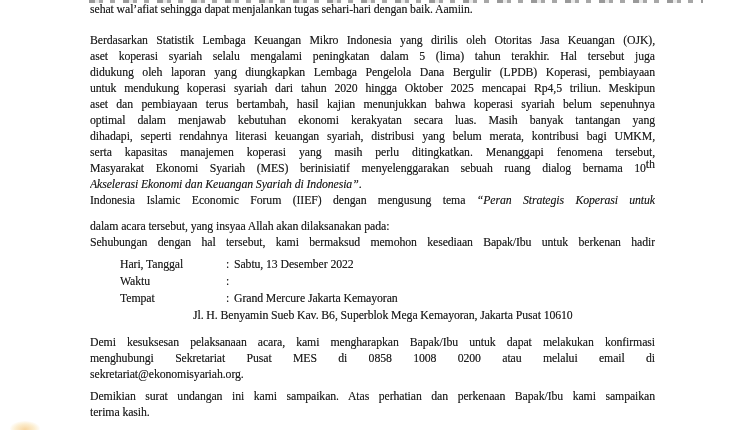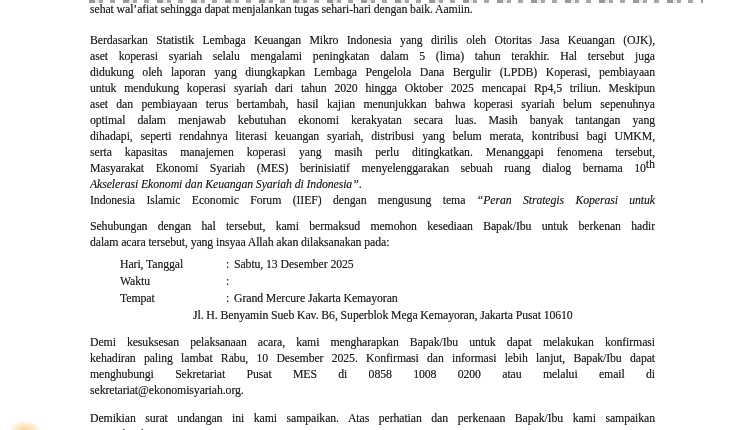--- a/index.html
+++ b/index.html
@@ -50,21 +50,21 @@
     text-align-last: justify;
   }
   .run-b { font-weight: normal; }
   .run-i { font-style: italic; }
   sup.run-sup { font-size: 12px; line-height: 0; vertical-align: 4px; }
 
   [data-name="paragraph-prayer"]        { margin-bottom: 15px; }
   [data-name="paragraph-background"]    { margin-bottom: 10px; }
   [data-name="paragraph-invitation"]    { margin-bottom: 6px;  }
   [data-name="block-event-details"]     { margin: 0 0 10px 30px; }
-  [data-name="paragraph-confirmation"]  { margin-bottom: 12px;  }
+  [data-name="paragraph-confirmation"]  { margin-bottom: 6px;  }
   [data-name="paragraph-closing"]       { margin-bottom: 0;    }
 
   .drow { display: flex; font-size: 11.8px; line-height: 17px; max-height: 17px;
           letter-spacing: -0.1px; text-shadow: 0 0 0.6px rgba(35,35,35,0.55); }
   .dlabel { width: 106px; flex: 0 0 106px; }
   .dsep   { width: 8px; flex: 0 0 8px; }
   .dval   { flex: 1; white-space: nowrap; overflow: hidden; }
   .dextra { margin-left: 73px; font-size: 11.8px; line-height: 17px; max-height: 17px;
             letter-spacing: -0.1px; white-space: nowrap; overflow: hidden;
             text-shadow: 0 0 0.6px rgba(35,35,35,0.55); }
@@ -85,43 +85,42 @@
         <div data-name="text-line" class="line j"><span>untuk mendukung koperasi syariah dari tahun 2020 hingga Oktober 2025 mencapai Rp4,5 triliun. Meskipun</span></div>
         <div data-name="text-line" class="line j"><span>aset dan pembiayaan terus bertambah, hasil kajian menunjukkan bahwa koperasi syariah belum sepenuhnya</span></div>
         <div data-name="text-line" class="line j"><span>optimal dalam menjawab kebutuhan ekonomi kerakyatan secara luas. Masih banyak tantangan yang</span></div>
         <div data-name="text-line" class="line j"><span>dihadapi, seperti rendahnya literasi keuangan syariah, distribusi yang belum merata, kontribusi bagi UMKM,</span></div>
         <div data-name="text-line" class="line j"><span>serta kapasitas manajemen koperasi yang masih perlu ditingkatkan. Menanggapi fenomena tersebut,</span></div>
         <div data-name="text-line" class="line j"><span>Masyarakat Ekonomi Syariah (MES) berinisiatif menyelenggarakan sebuah ruang dialog bernama </span><span class="run-b ">10</span><sup class="run-b run-sup">th</sup></div>
         <div data-name="text-line" class="line"><span class="run-i ">Akselerasi Ekonomi dan Keuangan Syariah di Indonesia”</span><span>.</span></div>
         <div data-name="text-line" class="line j"><span class="run-b ">Indonesia Islamic Economic Forum (IIEF)</span><span> dengan mengusung tema </span><span class="run-i ">“Peran Strategis Koperasi untuk</span></div>
       </div>
       <div data-name="paragraph-invitation">
+        <div data-name="text-line" class="line"><span>dalam acara tersebut, yang insyaa Allah akan dilaksanakan pada:</span></div>
         <div data-name="text-line" class="line j"><span>Sehubungan dengan hal tersebut, kami bermaksud memohon kesediaan Bapak/Ibu untuk berkenan hadir</span></div>
-        <div data-name="text-line" class="line"><span>dalam acara tersebut, yang insyaa Allah akan dilaksanakan pada:</span></div>
       </div>
       <div data-name="block-event-details">
         <div data-name="detail-row" class="drow">
           <span data-name="detail-label" class="dlabel">Hari, Tanggal</span>
           <span data-name="detail-separator" class="dsep">:</span>
-          <span data-name="detail-value" class="dval">Sabtu, 13 Desember 2025</span>
+          <span data-name="detail-value" class="dval">Sabtu, 13 Desember 2022</span>
         </div>
         <div data-name="detail-row" class="drow">
           <span data-name="detail-label" class="dlabel">Waktu</span>
           <span data-name="detail-separator" class="dsep">:</span>
         </div>
         <div data-name="detail-row" class="drow">
           <span data-name="detail-label" class="dlabel">Tempat</span>
           <span data-name="detail-separator" class="dsep">:</span>
           <span data-name="detail-value" class="dval">Grand Mercure Jakarta Kemayoran</span>
         </div>
         <div data-name="detail-address-line" class="dextra">Jl. H. Benyamin Sueb Kav. B6, Superblok Mega Kemayoran, Jakarta Pusat 10610</div>
       </div>
       <div data-name="paragraph-confirmation">
         <div data-name="text-line" class="line j"><span>Demi kesuksesan pelaksanaan acara, kami mengharapkan Bapak/Ibu untuk dapat melakukan konfirmasi</span></div>
-        <div data-name="text-line" class="line j"><span>kehadiran paling lambat </span><span class="run-b ">Rabu, 10 Desember 2025</span><span>. Konfirmasi dan informasi lebih lanjut, Bapak/Ibu dapat</span></div>
         <div data-name="text-line" class="line j"><span>menghubungi Sekretariat Pusat MES di 0858 1008 0200 atau melalui email di</span></div>
         <div data-name="text-line" class="line"><span>sekretariat@ekonomisyariah.org.</span></div>
       </div>
       <div data-name="paragraph-closing">
         <div data-name="text-line" class="line j"><span>Demikian surat undangan ini kami sampaikan. Atas perhatian dan perkenaan Bapak/Ibu kami sampaikan</span></div>
         <div data-name="text-line" class="line"><span>terima kasih.</span></div>
       </div>
     </div>
   <div class="logo-remnant" data-name="cropped-logo-remnant"></div>
 </div>

